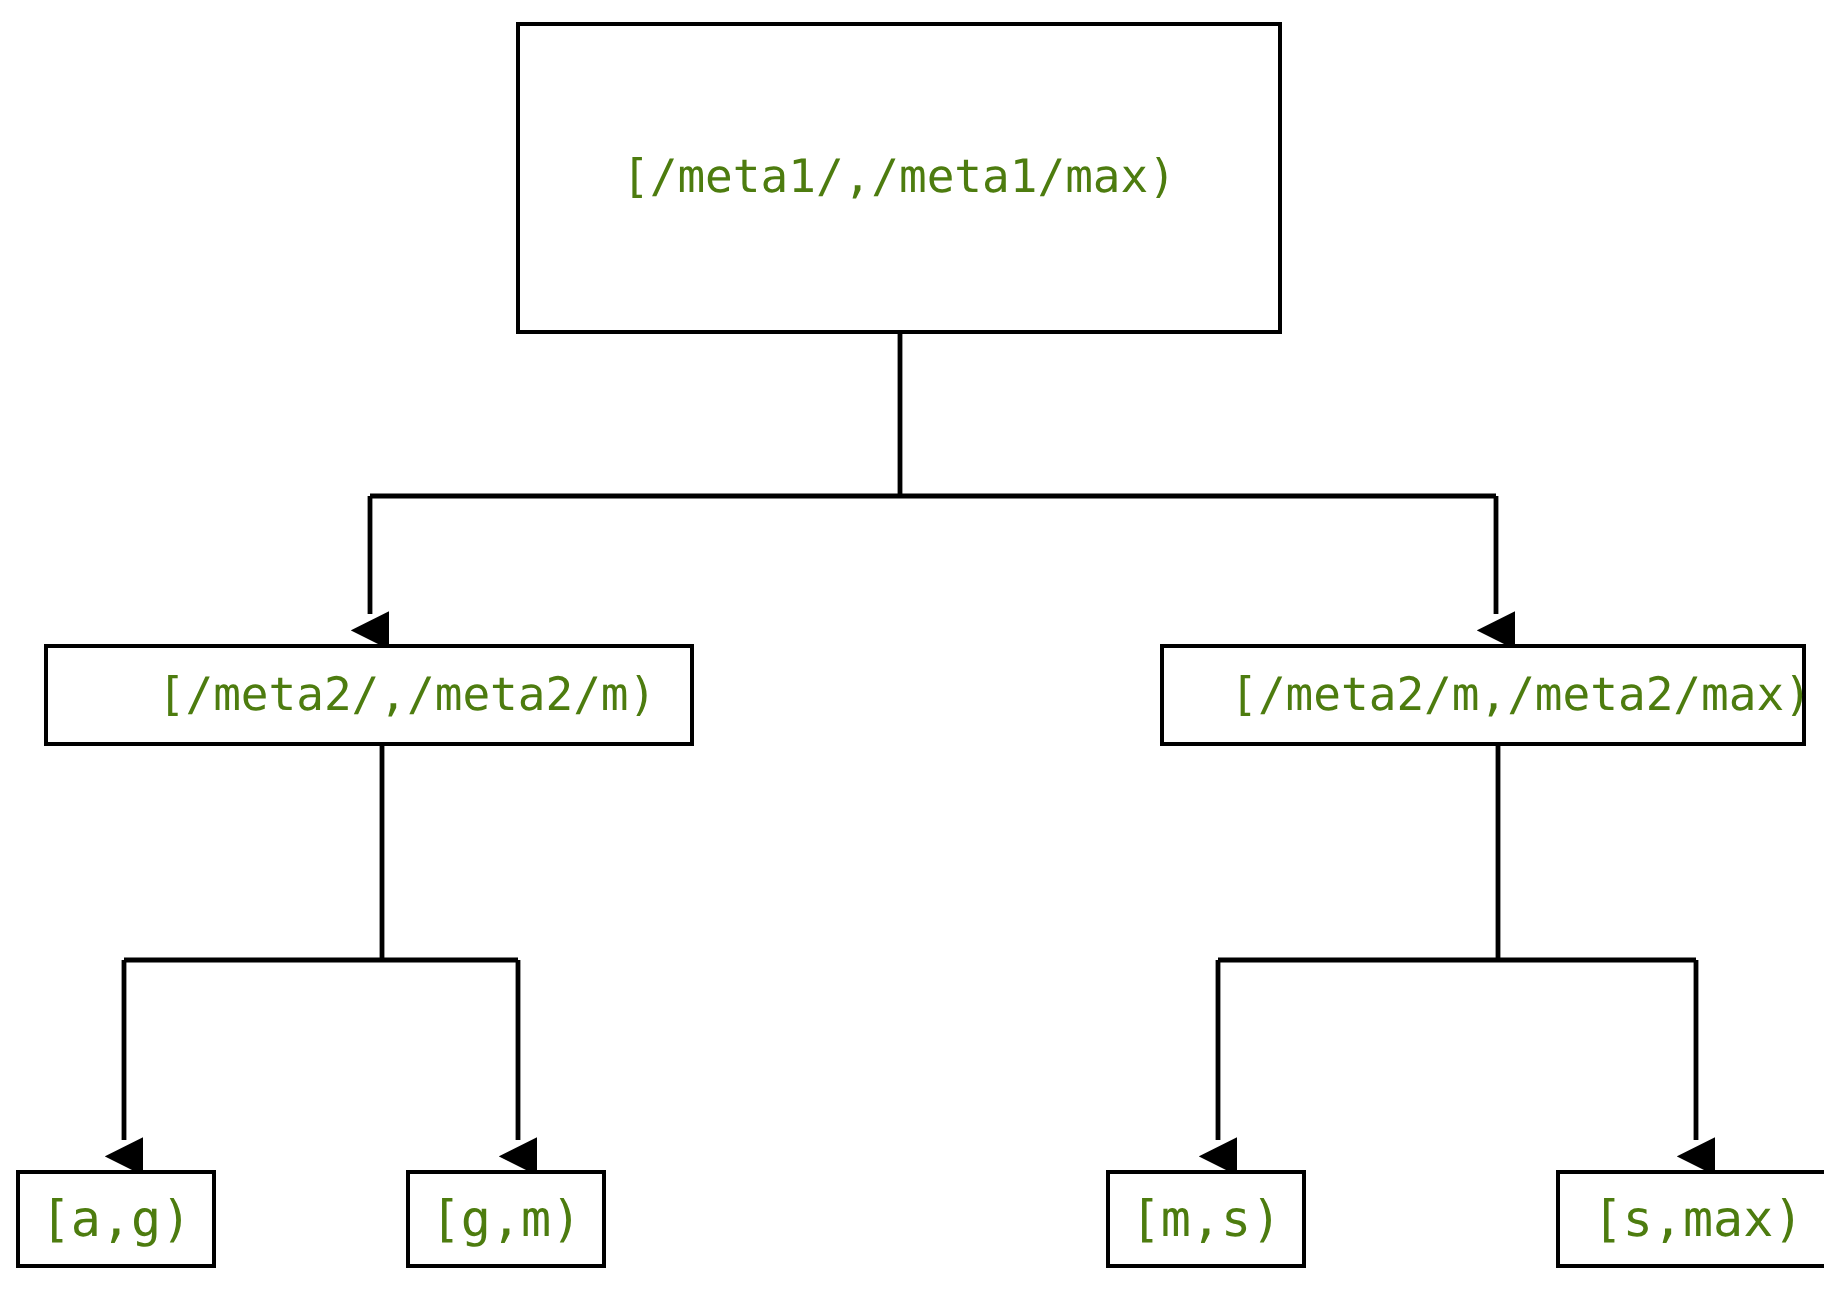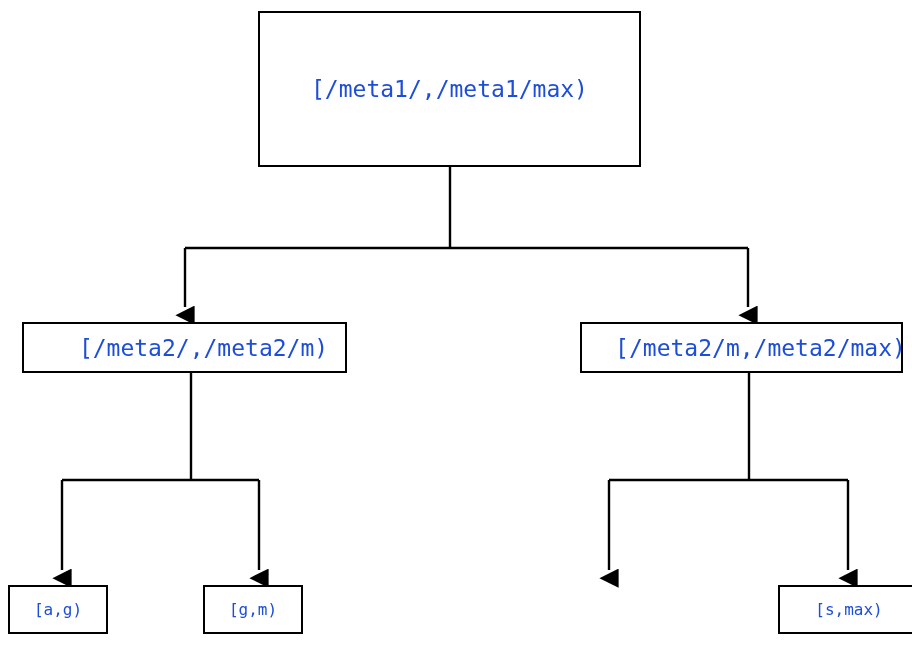--- a/index.html
+++ b/index.html
@@ -30,27 +30,27 @@
     box-sizing: border-box;
     background: #ffffff;
     border: 2px solid #000000;
     display: flex;
     align-items: center;
     justify-content: center;
     z-index: 2;
   }
   .node-label {
     font-family: "DejaVu Sans Mono", monospace;
-    color: #1d4ed8;
+    color: #4d7c0f;
     white-space: pre;
     letter-spacing: 0px;
   }
   .node-root .node-label  { font-size: 23px; }
   .node-mid  .node-label  { font-size: 23px; margin-left: 38px; }
-  .node-leaf .node-label  { font-size: 16px; }
+  .node-leaf .node-label  { font-size: 25px; }
 </style>
 </head>
 <body>
 
 <div id="diagram-canvas">
 
   <svg id="edge-layer" viewBox="0 0 912 652" width="912" height="652" xmlns="http://www.w3.org/2000/svg">
     <defs>
       <marker id="arrowhead" markerWidth="9" markerHeight="8" refX="0.6" refY="4" orient="auto" markerUnits="strokeWidth">
         <path d="M 0 0 L 8 0 L 4 8 z" fill="#000000"></path>
@@ -87,18 +87,21 @@
   </div>
 
   <div class="node-box node-leaf" style="left:8px; top:585px; width:100px; height:49px;">
     <span class="node-label">[a,g)</span>
   </div>
 
   <div class="node-box node-leaf" style="left:203px; top:585px; width:100px; height:49px;">
     <span class="node-label">[g,m)</span>
   </div>
 
+  <div class="node-box node-leaf" style="left:553px; top:585px; width:100px; height:49px;">
+    <span class="node-label">[m,s)</span>
+  </div>
 
   <div class="node-box node-leaf" style="left:778px; top:585px; width:142px; height:49px;">
     <span class="node-label">[s,max)</span>
   </div>
 
 </div>
 
 </body></html>

